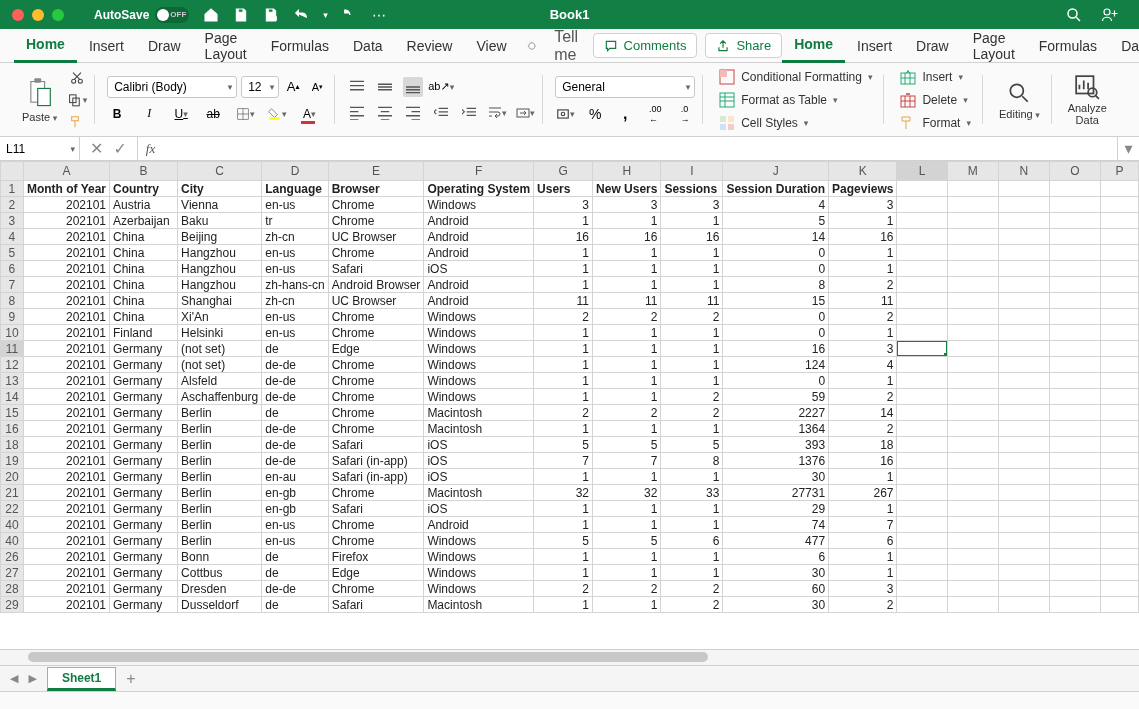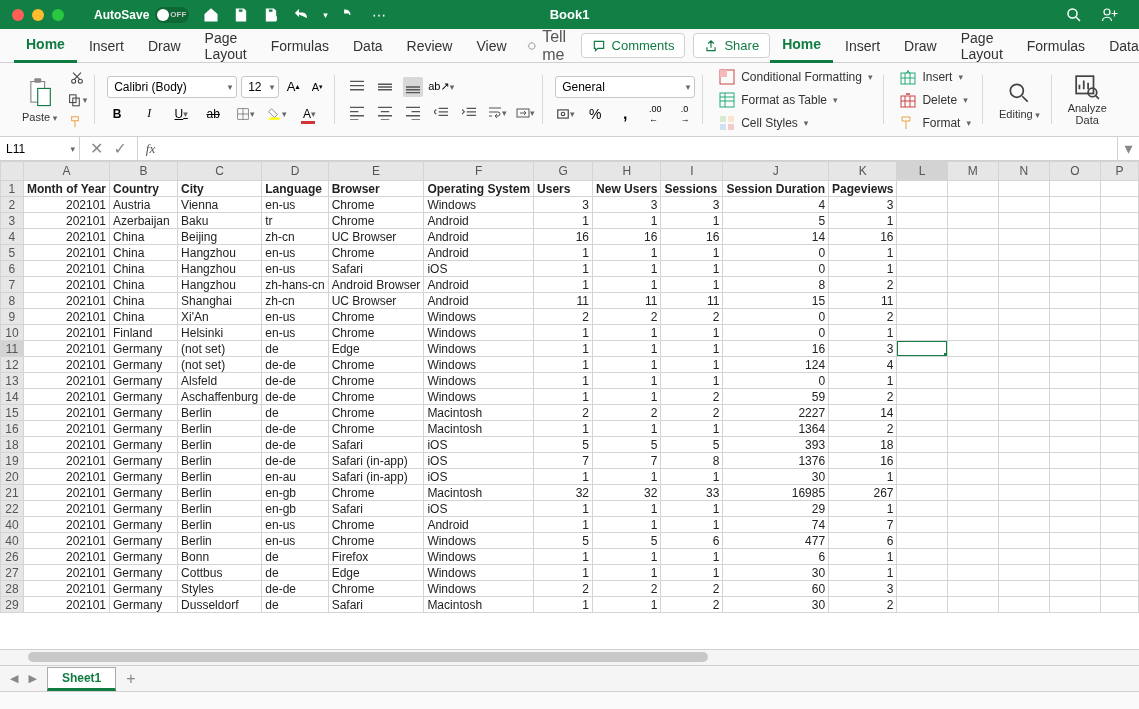--- a/index.html
+++ b/index.html
@@ -16,21 +16,21 @@
 .toggle-label { font-size:8px; position:absolute; right:3px; top:3px; color:#ccc;}
 .qat { display:flex; gap:14px; margin-left:14px; align-items:center;}
 .qat svg, .qat span.dots { width:16px; height:16px; fill:#fff; stroke:#fff;}
 .title-center { position:absolute; left:50%; transform:translateX(-50%); font-weight:600;}
 .title-right { margin-left:auto; display:flex; gap:18px; padding-right:20px; align-items:center;}
 
 
 .ribbon-tabs { height: 34px; display:flex; align-items:center; padding:0 14px; border-bottom:1px solid #d0d0d0; background:#fafafa;}
 .ribbon-tabs .tab { padding:0 12px; font-size:14px; color:#333; height:34px; display:flex; align-items:center; cursor:pointer;}
 .ribbon-tabs .tab.active { color:#107c41; font-weight:600; border-bottom:3px solid #107c41;}
-.ribbon-tabs .tellme { display:flex; align-items:center; gap:6px; margin-left:8px; color:#555;}
+.ribbon-tabs .tellme { display:flex; align-items:center; gap:18px; margin-left:8px; color:#555;}
 .ribbon-tabs .spacer { flex:1;}
 .ribbon-tabs .cbtn { border:1px solid #d0d0d0; border-radius:4px; padding:4px 10px; margin-left:8px; font-size:13px; display:flex; align-items:center; gap:6px; color:#107c41; background:#fff;}
 .ribbon-tabs .cbtn.share{color:#107c41;}
 
 
 .ribbon { height: 74px; background:#fafafa; border-bottom:1px solid #d0d0d0; display:flex; align-items:stretch; padding:4px 10px; gap:4px; font-size:12px;}
 .group { display:flex; align-items:center; gap:6px; padding:0 8px; position:relative;}
 .group::after { content:""; position:absolute; right:0; top:8px; bottom:8px; width:1px; background:#d8d8d8;}
 .group:last-child::after{display:none;}
 .bigbtn { display:flex; flex-direction:column; align-items:center; justify-content:center; gap:2px; font-size:11px; color:#333; padding:2px 4px;}
@@ -810,21 +810,21 @@
             <td class="rh">21</td>
             <td class="num" style="">202101</td>
             <td class="" style="">Germany</td>
             <td class="" style="">Berlin</td>
             <td class="" style="">en-gb</td>
             <td class="" style="">Chrome</td>
             <td class="" style="">Macintosh</td>
             <td class="num" style="">32</td>
             <td class="num" style="">32</td>
             <td class="num" style="">33</td>
-            <td class="num" style="">16985</td>
+            <td class="num" style="">27731</td>
             <td class="num" style="">267</td>
             <td class="" style=""></td>
             <td class="" style=""></td>
             <td class="" style=""></td>
             <td class="" style=""></td>
             <td class="" style=""></td>
           </tr>
           <tr>
             <td class="rh">22</td>
             <td class="num" style="">202101</td>
@@ -917,21 +917,21 @@
             <td class="" style=""></td>
             <td class="" style=""></td>
             <td class="" style=""></td>
             <td class="" style=""></td>
             <td class="" style=""></td>
           </tr>
           <tr>
             <td class="rh">28</td>
             <td class="num" style="">202101</td>
             <td class="" style="">Germany</td>
-            <td class="" style="">Styles</td>
+            <td class="" style="">Dresden</td>
             <td class="" style="">de-de</td>
             <td class="" style="">Chrome</td>
             <td class="" style="">Windows</td>
             <td class="num" style="">2</td>
             <td class="num" style="">2</td>
             <td class="num" style="">2</td>
             <td class="num" style="">60</td>
             <td class="num" style="">3</td>
             <td class="" style=""></td>
             <td class="" style=""></td>

